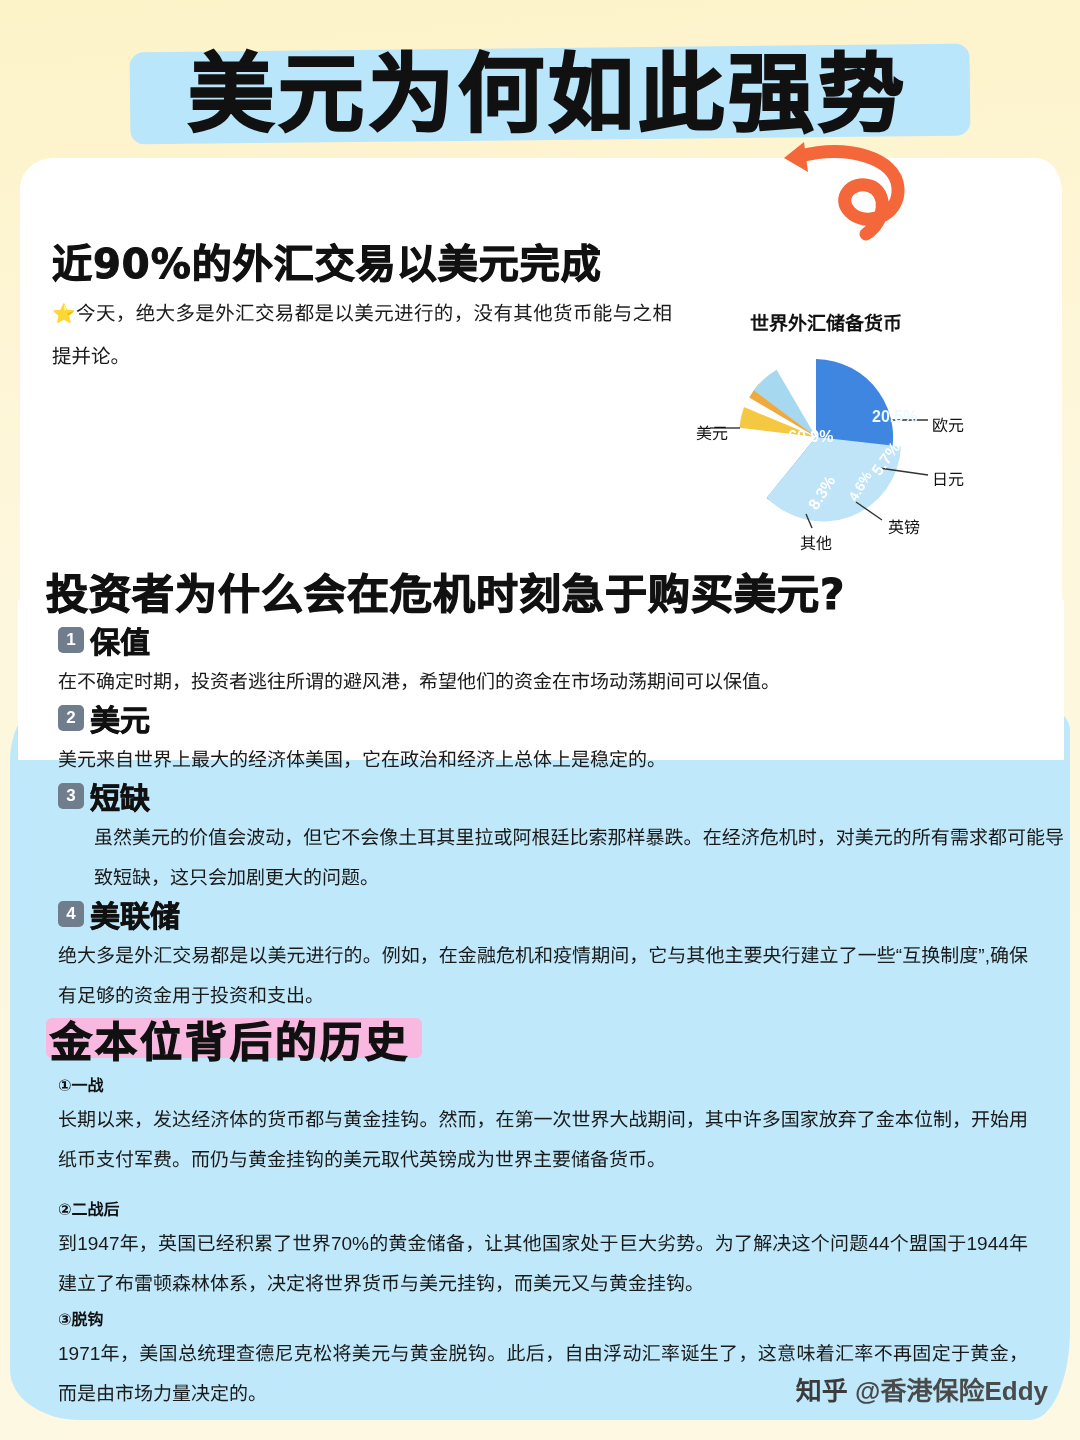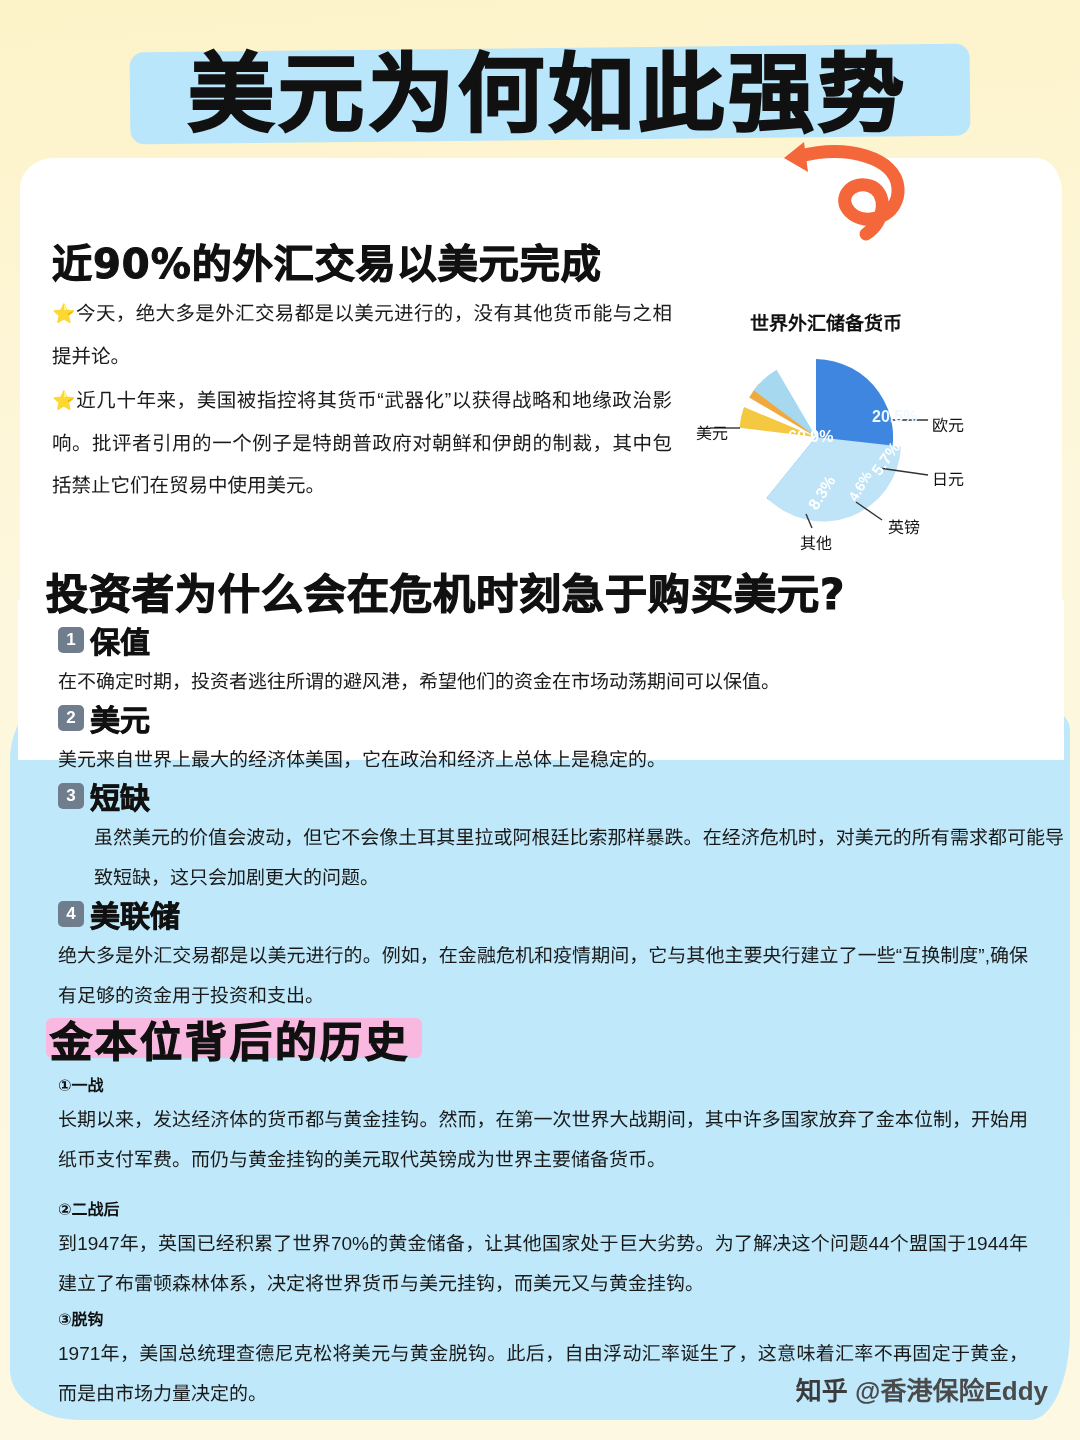--- a/index.html
+++ b/index.html
@@ -169,23 +169,20 @@
     <path d="M34 2 L14 18 L38 32 Z" fill="#f4673a"></path>
   </svg>
 </div>
 
 <div class="h1-sec">近90%的外汇交易以美元完成</div>
 
 <div class="para-block" style="top:292px;">
   <p class="para">
     <span class="star">⭐</span><span>今天，绝大多是外汇交易都是以美元进行的，没有其他货币能与之相提并论。</span>
   </p>
-  <p class="para">
-    <span class="star">⭐</span><span>近几十年来，美国被指控将其货币“武器化”以获得战略和地缘政治影响。批评者引用的一个例子是特朗普政府对朝鲜和伊朗的制裁，其中包括禁止它们在贸易中使用美元。</span>
-  </p>
 </div>
 
 <div class="chart-panel">
   <div class="chart-title">世界外汇储备货币</div>
 
   <div class="pie-holder">
     <svg width="260" height="200" viewBox="0 0 260 200">
 
       <path d="M120 95 L120 17 A78 78 0 1 1 70.6 156.1 Z" fill="#3f86e0"></path>
 

